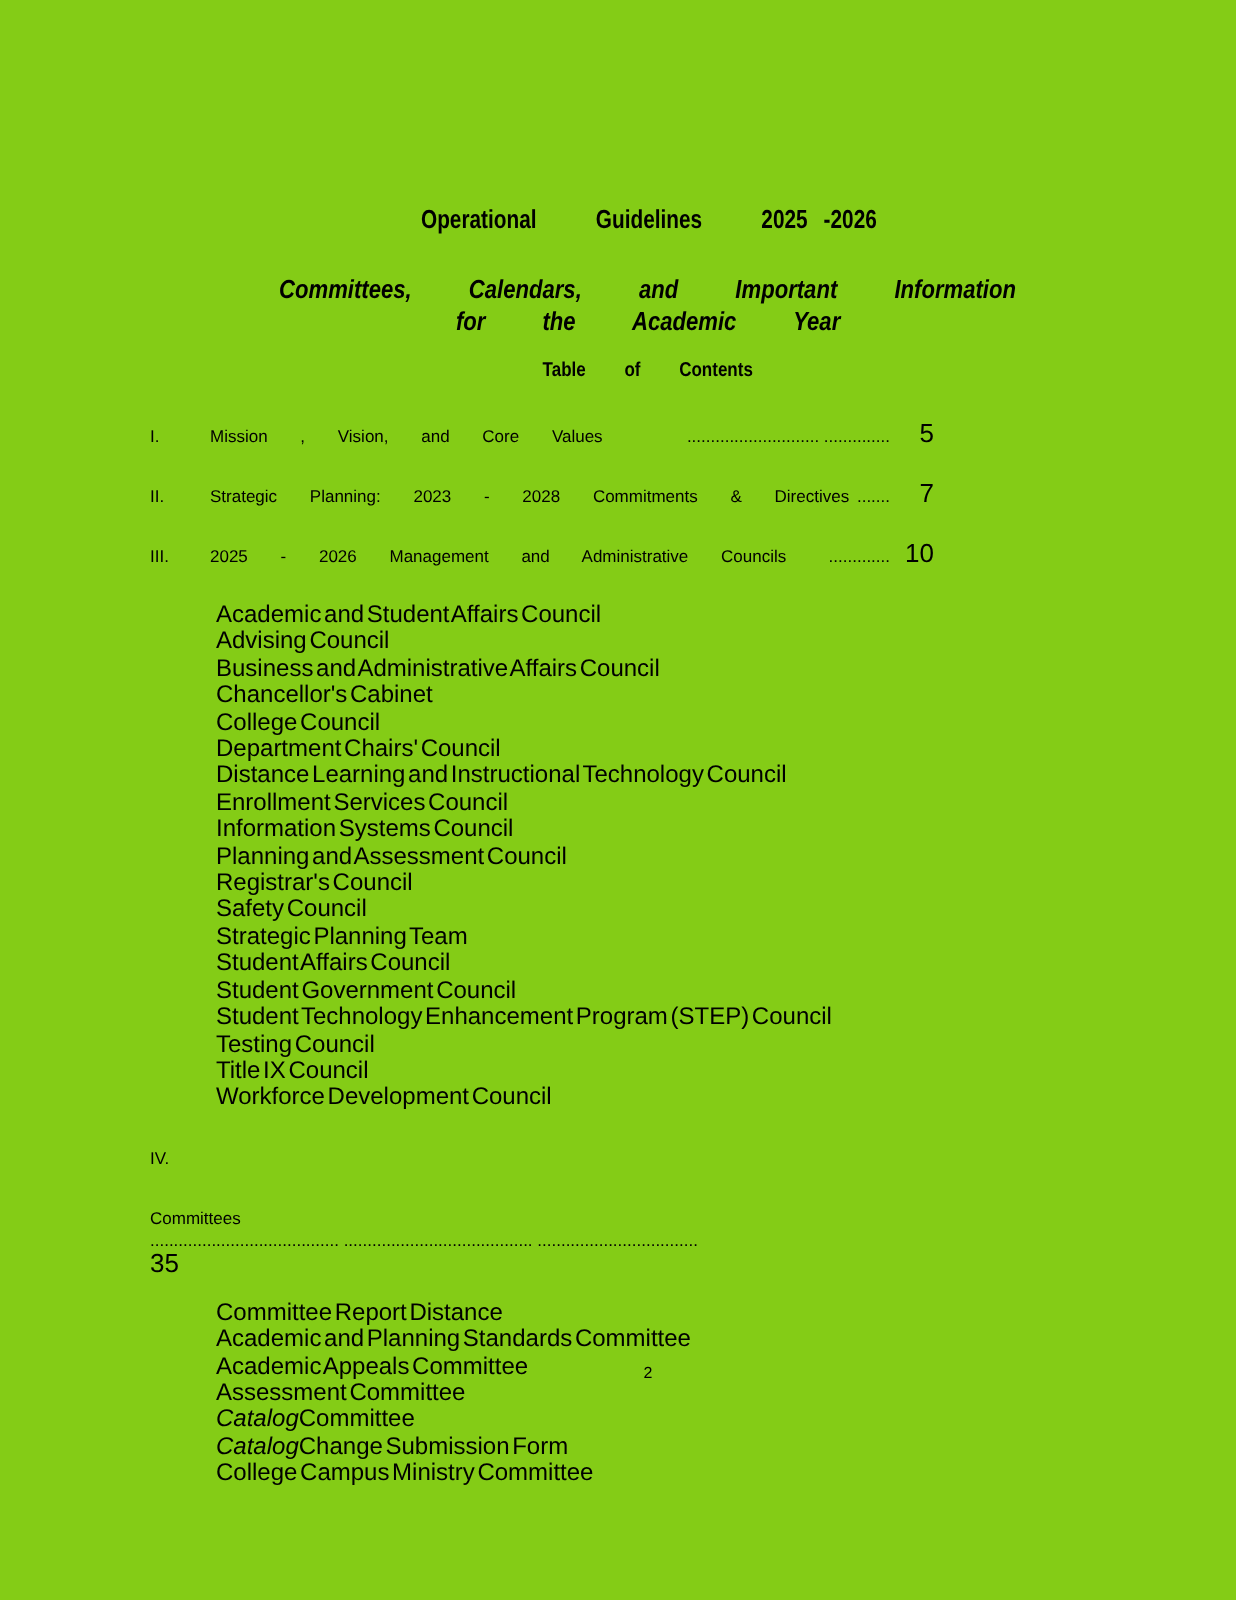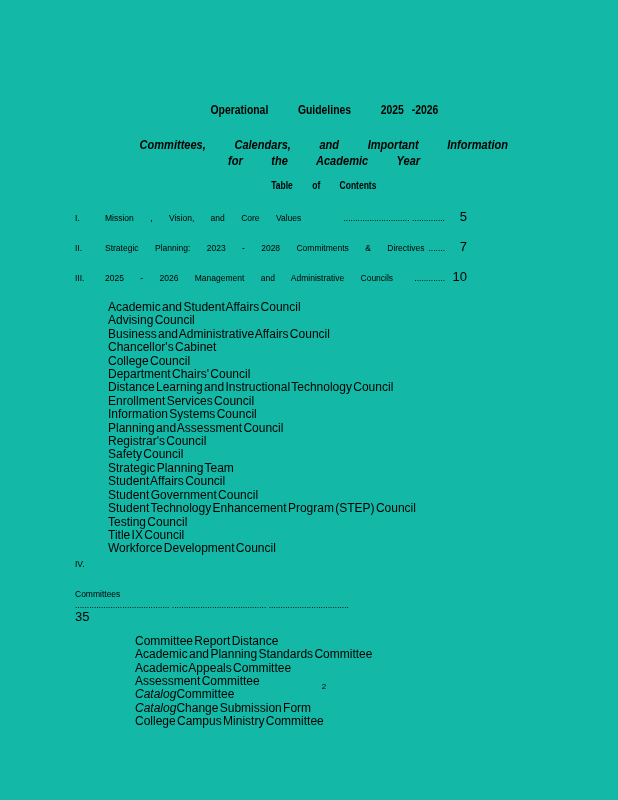--- a/index.html
+++ b/index.html
@@ -1,20 +1,20 @@
 <!DOCTYPE html>
 <html><head>
 <meta charset="utf-8">
 <style>
   * { margin:0; padding:0; box-sizing:border-box; }
   html,body { background:#ffffff; }
   .page {
     position:relative;
     width:618px; height:800px;
-    background:#14b8a6;
+    background:#84cc16;
     color:#000000;
     font-family:"Liberation Sans","DejaVu Sans",sans-serif;
     overflow:hidden;
   }
   
   .center-band { position:absolute; left:30px; right:0; text-align:center; white-space:nowrap; }
 
   .title-band { top:102px; font-size:13px; font-weight:bold; }
   .title-inner { display:inline-block; transform:scaleX(0.8); white-space:nowrap; }
   .title-inner .tpart { display:inline-block; }
@@ -37,22 +37,22 @@
   }
   .toc-num  { flex:0 0 30px; }
   .toc-label{ flex:0 0 auto; word-spacing:14px; }
   .toc-fill { flex:1 1 auto; min-width:0; }
   .toc-dots { flex:0 0 auto; }
   .toc-page { flex:0 0 22px; text-align:right; font-size:13px; line-height:11px; }
 
   
   .sub-list { margin-left:33px; font-size:12px; line-height:13.4px; word-spacing:-2px; }
   .sub-item { white-space:nowrap; }
-  .sub-item i { font-style:italic;margin-left:27px; }
-  .councils { margin-bottom:3px; }
+  .sub-item i { font-style:italic; }
+  .councils { margin-bottom:18px; }
   .row-iv { margin-bottom:2px;flex-direction:column; }
 
   .footer-pagenum-band { top:682px; font-size:8px; }
 </style>
 </head>
 <body>
 
 <div class="page">
 
   <div class="center-band title-band">

